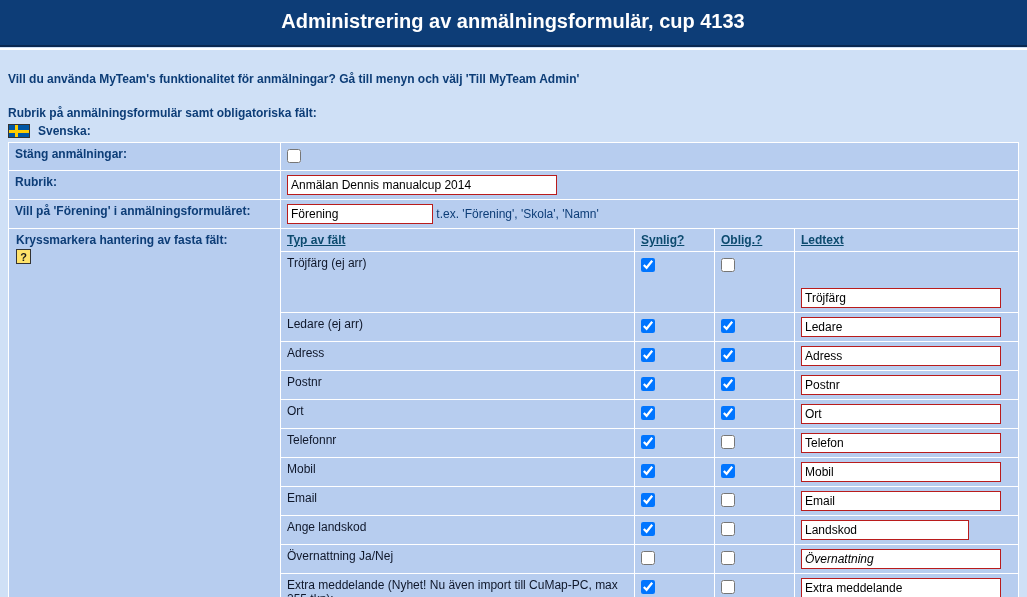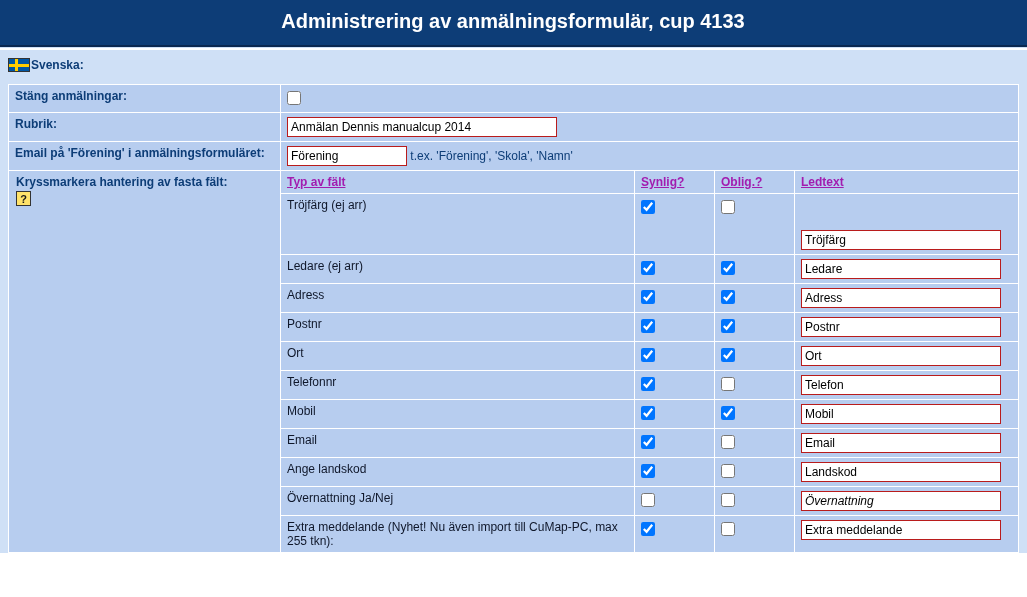--- a/index.html
+++ b/index.html
@@ -35,22 +35,22 @@
     padding: 14px 0 18px 0;
   }
   .section-head {
     color: #0d3d77;
     font-weight: bold;
     padding: 2px 0 4px 0;
   }
   .lang-row {
     display: flex;
     align-items: center;
-    gap: 1px;
-    padding-bottom: 12px;
+    gap: 8px;
+    padding-bottom: 4px;
   }
   .flag-se {
     display: inline-block;
     width: 22px;
     height: 14px;
     border: 1px solid #333;
     position: relative;
     background: #0057a5;
   }
   .flag-se::before,
@@ -91,21 +91,21 @@
     border: 1px solid #b91c1c;
     background: #ffffff;
     color: #000000;
   }
   input[type="checkbox"] {
     width: 14px;
     height: 14px;
     margin: 2px 0 0 0;
   }
   .hdr-link {
-    color: #a21caf;
+    color: #0c4a6e;
     text-decoration: underline;
     font-weight: bold;
     cursor: pointer;
   }
   .help-q {
     display: inline-block;
     width: 15px;
     height: 15px;
     line-height: 14px;
     text-align: center;
@@ -127,21 +127,23 @@
   }
 </style>
 </head>
 <body>
 
 <div class="title-bar">Administrering av anmälningsformulär, cup 4133</div>
 <div class="spacer"></div>
 
 <div class="content">
 
-
+  <div class="intro">Vill du använda MyTeam's funktionalitet för anmälningar? Gå till menyn och välj 'Till MyTeam Admin'</div>
+
+  <div class="section-head">Rubrik på anmälningsformulär samt obligatoriska fält:</div>
 
   <div class="lang-row">
     <span class="flag-se"></span>
     <span class="lang-label">Svenska:</span>
   </div>
 
   <table class="form">
     <colgroup>
       <col class="c-label">
         <col class="c-type">
@@ -159,23 +161,23 @@
       </tr>
 
       <tr>
         <td class="label-cell">Rubrik:</td>
         <td class="val-cell" colspan="4">
           <input type="text" style="width: 270px;" value="Anmälan Dennis manualcup 2014">
         </td>
       </tr>
 
       <tr>
-        <td class="label-cell">Email på 'Förening' i anmälningsformuläret:</td>
+        <td class="label-cell">Vill på 'Förening' i anmälningsformuläret:</td>
         <td class="val-cell" colspan="4">
-          <input type="text" style="width: 120px;" value="Förening">
+          <input type="text" style="width: 146px;" value="Förening">
           <span class="hint-inline">t.ex. 'Förening', 'Skola', 'Namn'</span>
         </td>
       </tr>
 
     <tr>
           <td class="label-cell" rowspan="12" style="vertical-align: top; padding-left: 7px;"><div>Kryssmarkera hantering av fasta fält:</div><span class="help-q">?</span></td>
           <td class="val-cell"><span class="hdr-link">Typ av fält</span></td>
           <td class="val-cell"><span class="hdr-link">Synlig?</span></td>
           <td class="val-cell"><span class="hdr-link">Oblig.?</span></td>
           <td class="val-cell"><span class="hdr-link">Ledtext</span></td>
@@ -225,21 +227,21 @@
         <tr>
           <td class="val-cell"><span class="row-type">Email</span></td>
           <td class="val-cell chk-center"><input type="checkbox" checked="" style=""></td>
           <td class="val-cell chk-center"><input type="checkbox" style=""></td>
           <td class="val-cell"><input type="text" value="Email" style="width: 200px;"></td>
         </tr>
         <tr>
           <td class="val-cell"><span class="row-type">Ange landskod</span></td>
           <td class="val-cell chk-center"><input type="checkbox" checked="" style=""></td>
           <td class="val-cell chk-center"><input type="checkbox" style=""></td>
-          <td class="val-cell"><input type="text" value="Landskod" style="width: 200px;"></td>
+          <td class="val-cell"><input type="text" value="Landskod" style="width: 168px;"></td>
         </tr>
         <tr>
           <td class="val-cell"><span class="row-type">Övernattning Ja/Nej</span></td>
           <td class="val-cell chk-center"><input type="checkbox" style=""></td>
           <td class="val-cell chk-center"><input type="checkbox" style=""></td>
           <td class="val-cell"><input type="text" value="Övernattning" style="width: 200px; font-style: italic;"></td>
         </tr>
         <tr>
           <td class="val-cell"><span class="row-type">Extra meddelande (Nyhet! Nu även import till CuMap-PC, max 255 tkn):</span></td>
           <td class="val-cell chk-center"><input type="checkbox" checked="" style=""></td>

